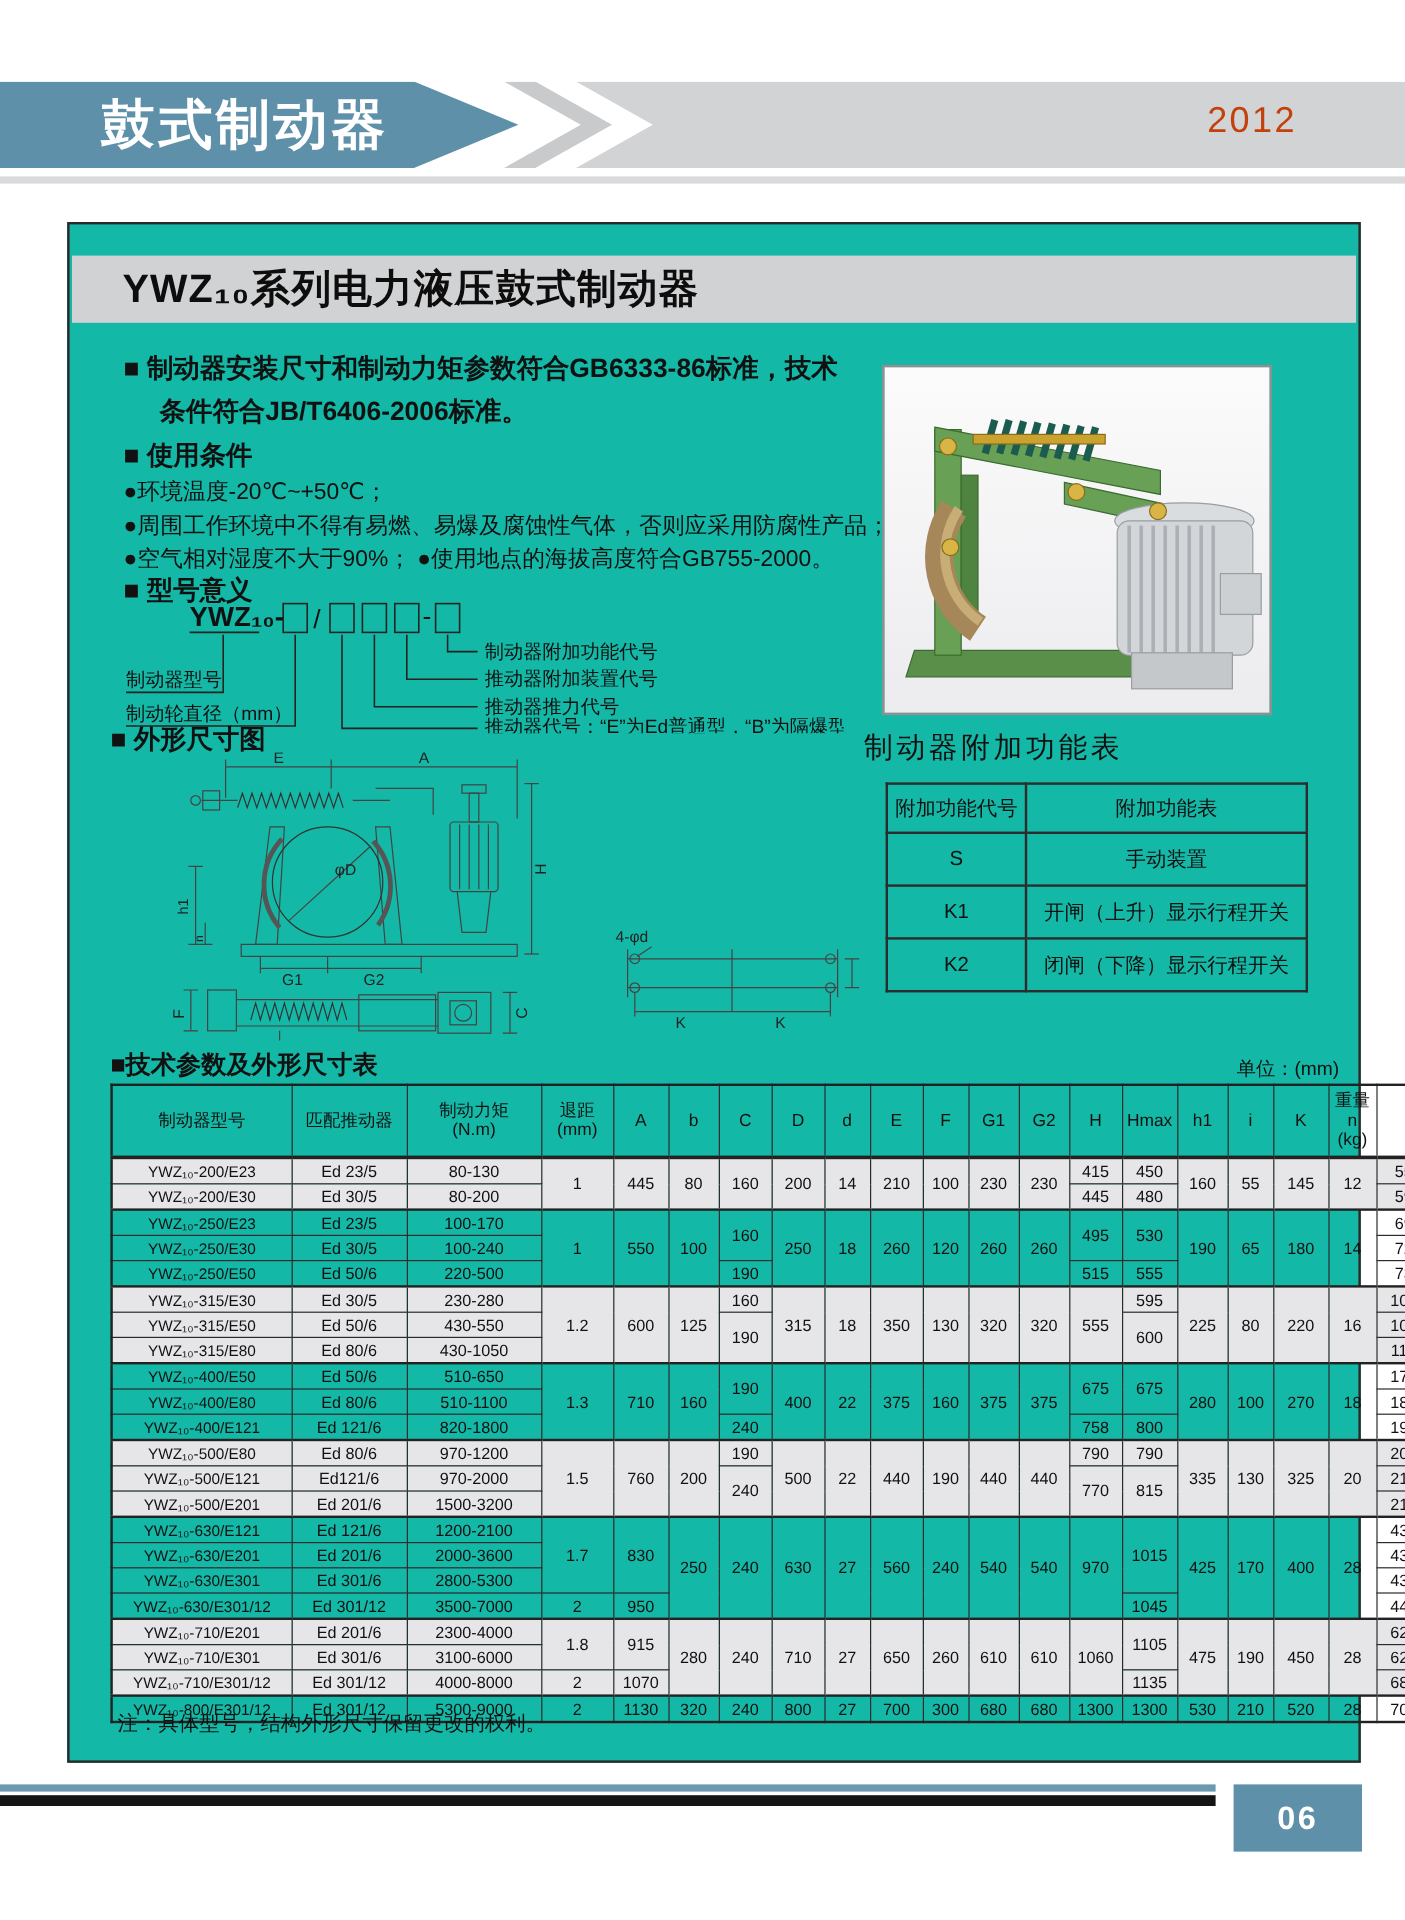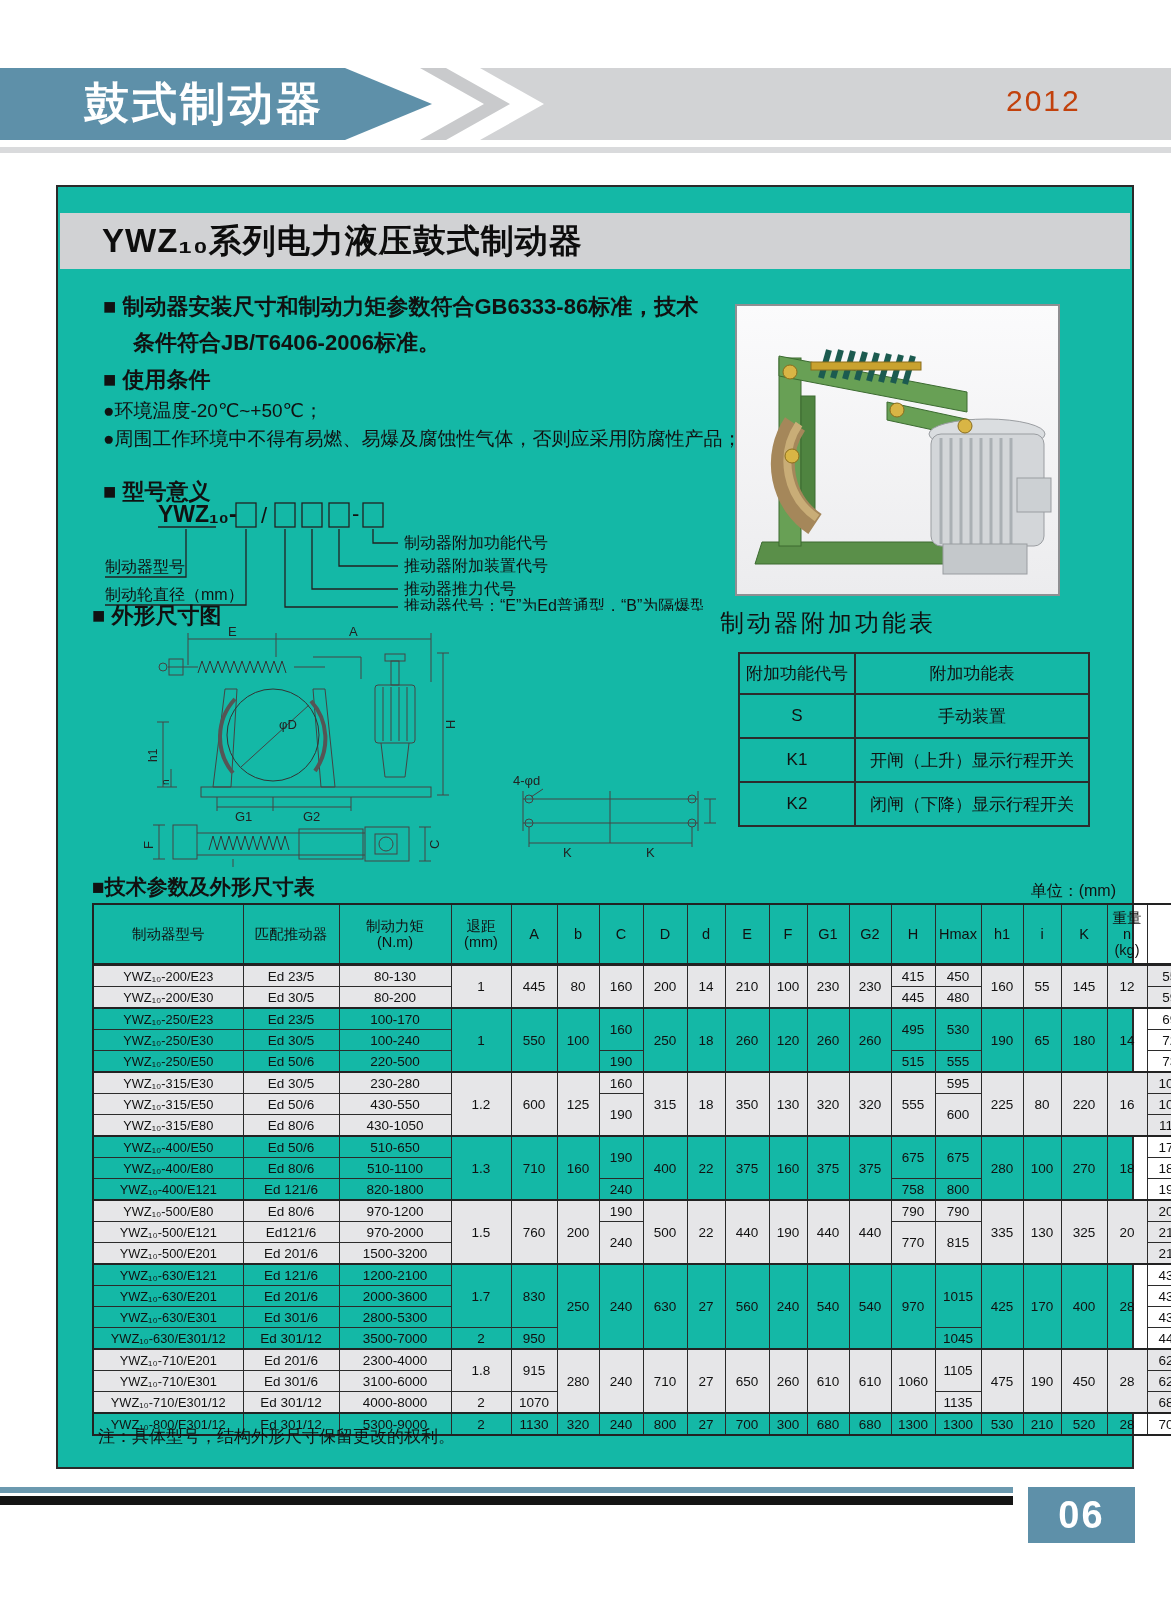--- a/index.html
+++ b/index.html
@@ -57,21 +57,21 @@
   .spec-table td{border:1px solid #2b2b2b;height:20px;text-align:center;font-size:13.5px;padding:0 1px;}
   .spec-table td.c0{font-size:12.8px;white-space:nowrap;}
   .spec-table tr.shade td{background:#e6e6e8;}
   .spec-table tr.gs td{border-top:2px solid #222;}
   .spec-note{position:absolute;left:40px;top:1238px;font-size:17px;}
 
   
   .f-teal{position:absolute;left:0;top:1487px;width:1013px;height:6px;background:#6b99af;}
   .f-black{position:absolute;left:0;top:1496px;width:1013px;height:9px;background:#141414;}
   .page-num{position:absolute;left:1028px;top:1487px;width:107px;height:56px;background:#5e90a9;
-       color:#fff;font-size:38px;font-weight:bold;text-align:center;line-height:56px;letter-spacing:2px;}
+       color:#fff;font-size:27px;font-weight:bold;text-align:center;line-height:56px;letter-spacing:2px;}
 </style>
 </head>
 <body>
 
 <div class="page">
 
   <div class="banner">
     <div class="banner-gray"></div>
     <div class="banner-chev"></div>
     <div class="banner-teal">
@@ -88,20 +88,21 @@
 
     <div class="intro">
       <div class="l1">■ 制动器安装尺寸和制动力矩参数符合GB6333-86标准，技术</div>
       <div class="l2">条件符合JB/T6406-2006标准。</div>
     </div>
 
     <div class="usage-title">■ 使用条件</div>
     <div class="usage-list">
       <div>●环境温度-20℃~+50℃；</div>
       <div>●周围工作环境中不得有易燃、易爆及腐蚀性气体，否则应采用防腐性产品；</div>
+      <div>●空气相对湿度不大于90%； ●使用地点的海拔高度符合GB755-2000。</div>
     </div>
 
     <div class="model-title">■ 型号意义</div>
 
     <svg class="model-svg" viewBox="0 0 600 118">
       <g stroke="#222" stroke-width="1.3" fill="none">
         <line x1="55" y1="34" x2="113" y2="34"></line>
         <rect x="133" y="10" width="20" height="24"></rect>
         <rect x="172" y="10" width="20" height="24"></rect>
         <rect x="199" y="10" width="20" height="24"></rect>

